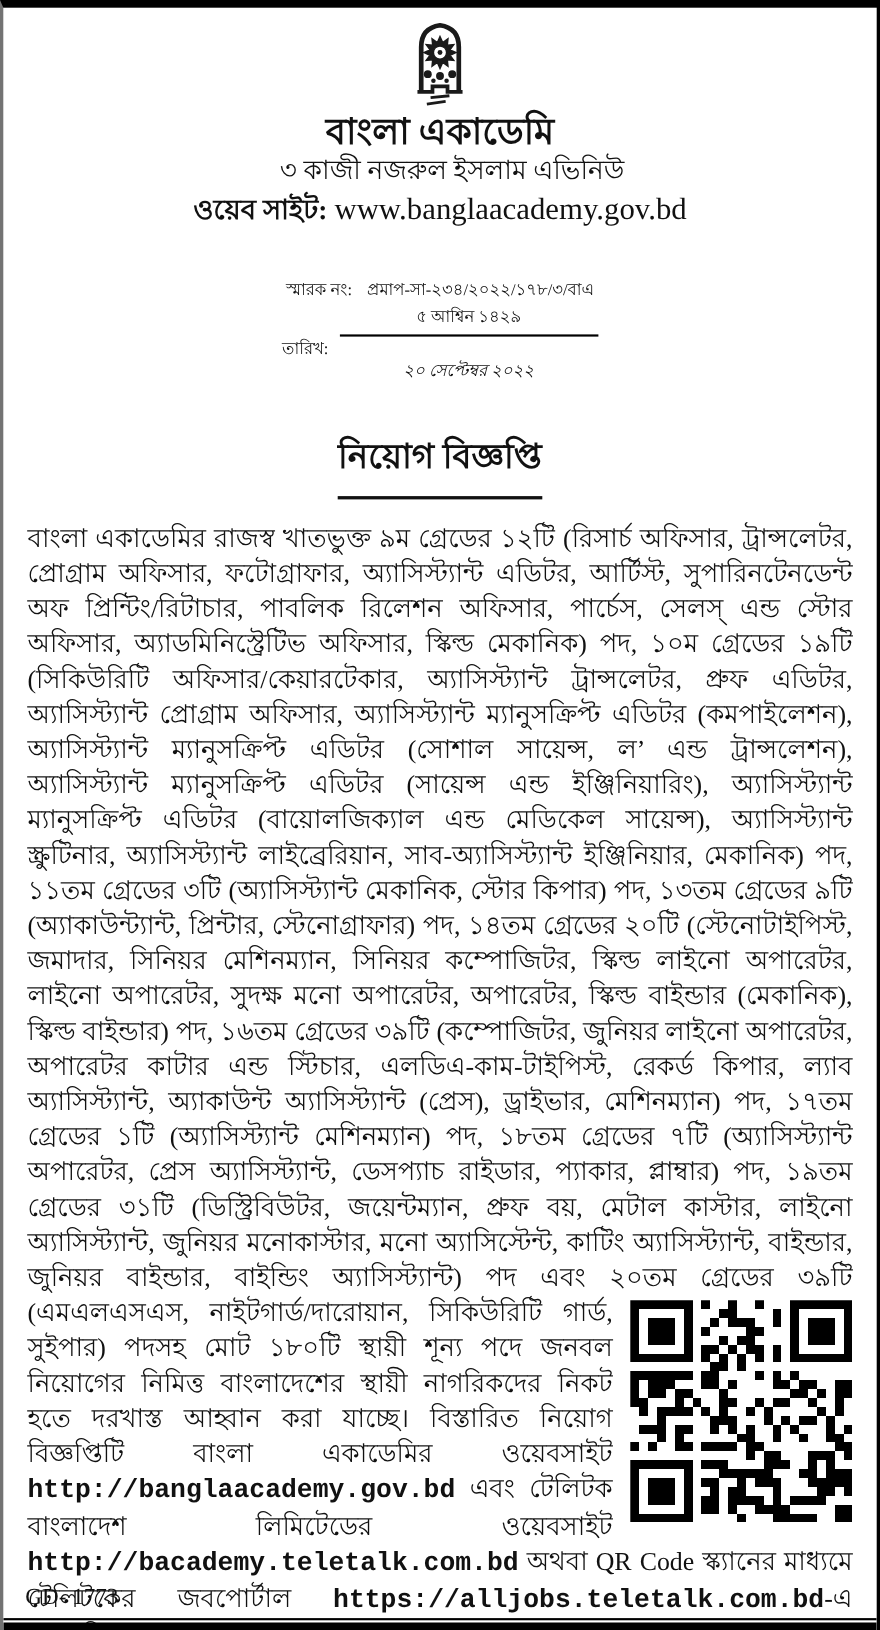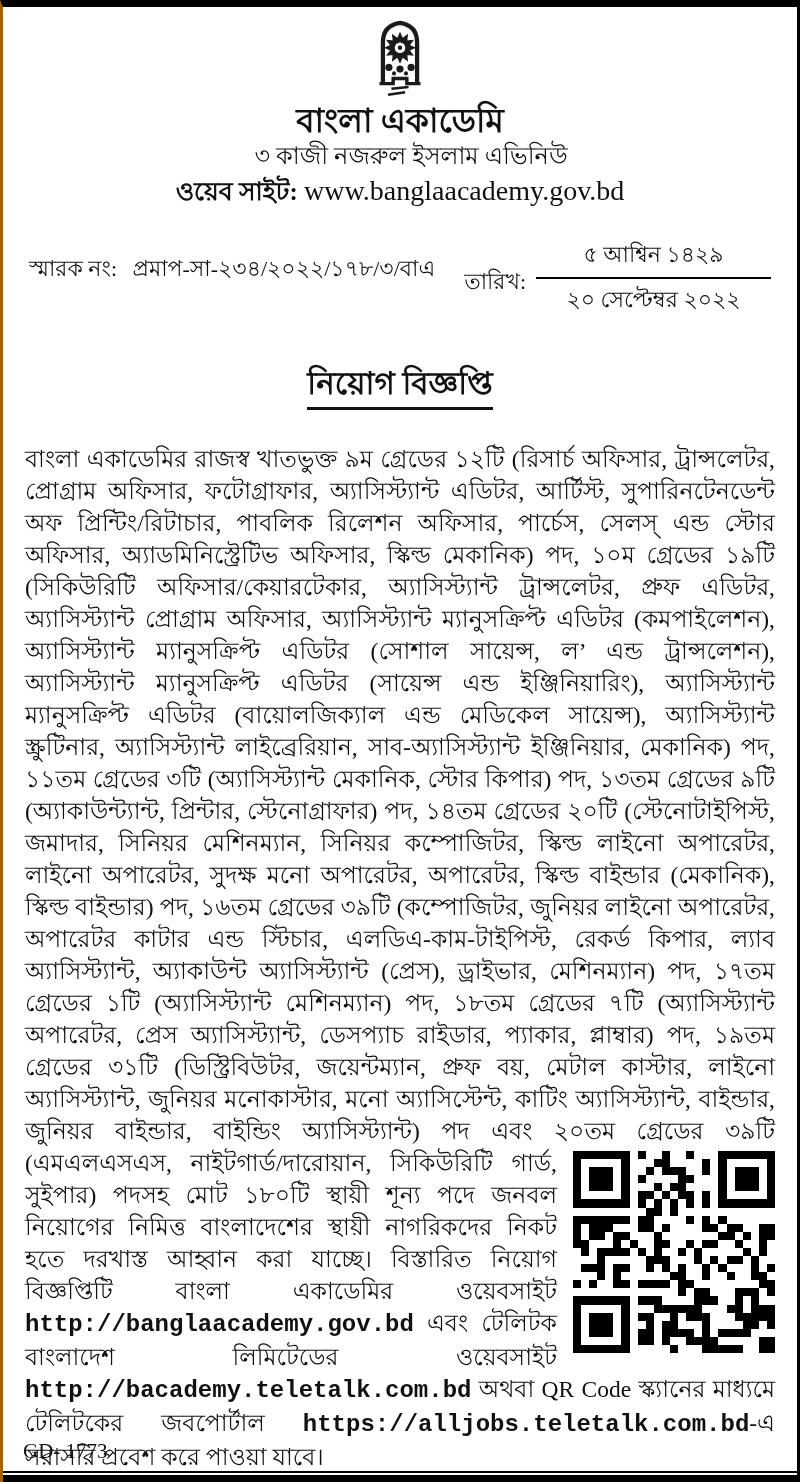--- a/index.html
+++ b/index.html
@@ -2,53 +2,53 @@
 <html lang="bn"><head>
 <meta charset="utf-8">
 <style>
   html,body{margin:0;padding:0;background:#ffffff;}
   .page{
     position:relative;
     width:800px;height:1482px;
     box-sizing:border-box;
     background:#ffffff;
     border-top:7px solid #000;
-    border-left:3px solid #a16207;
+    border-left:3px solid #737373;
     border-right:3px solid #000;
     overflow:hidden;
     color:#111;
     font-family:"Liberation Serif","DejaVu Serif",serif;
   }
   .thin-rule{position:absolute;left:0;right:0;bottom:9px;height:2px;background:#000;}
   .thick-rule{position:absolute;left:0;right:0;bottom:0;height:7px;background:#000;}
 
   .header{text-align:center;padding-top:10px;}
   .logo{display:block;margin:0 auto;width:92px;height:82px;}
   .org-name{font-size:33px;font-weight:bold;line-height:40px;margin-top:2px;}
   .addr{font-size:24px;line-height:31px;padding-left:22px;}
   .website{font-size:25px;line-height:34px;font-weight:bold;margin-top:2px;}
   .website .url{font-family:"Liberation Serif","DejaVu Serif",serif;font-size:28px;font-weight:normal;}
 
   .memo-row{
-    display:flex;justify-content:space-between;align-items:flex-start;
-    margin:28px 26px 0 26px;font-size:22px;
+    display:flex;justify-content:space-between;align-items:center;
+    margin:28px 26px 0 26px;font-size:15px;flex-direction:column;
   }
   .memo{padding-top:14px;}
   .memo-label{margin-right:10px;}
   .date-wrap{display:flex;align-items:center;}
   .date-label{margin-right:10px;padding-top:8px;}
   .frac{display:inline-block;text-align:center;min-width:235px;}
   .frac .top{padding:0 10px 3px 10px;border-bottom:2px solid #000;}
-  .frac .bottom{padding:3px 10px 0 10px;}
+  .frac .bottom{padding:19px 10px 0 10px;font-style:italic;}
 
   .doc-title{
     text-align:center;font-size:31px;font-weight:bold;
     margin:40px 0 0 0;
   }
-  .doc-title span{border-bottom:3px solid #111;padding-bottom:6px;}
+  .doc-title span{border-bottom:3px solid #111;padding-bottom:19px;}
 
   .body-text{
     margin:32px 22px 0 22px;
     font-size:23.5px;line-height:32px;
     text-align:justify;
   }
   .body-text .url{font-family:Liberation Mono, monospace;font-weight:bold;font-size:24px;}
   .qr-float{
     float:right;width:202px;height:202px;
     margin:4px 0 6px 16px;

